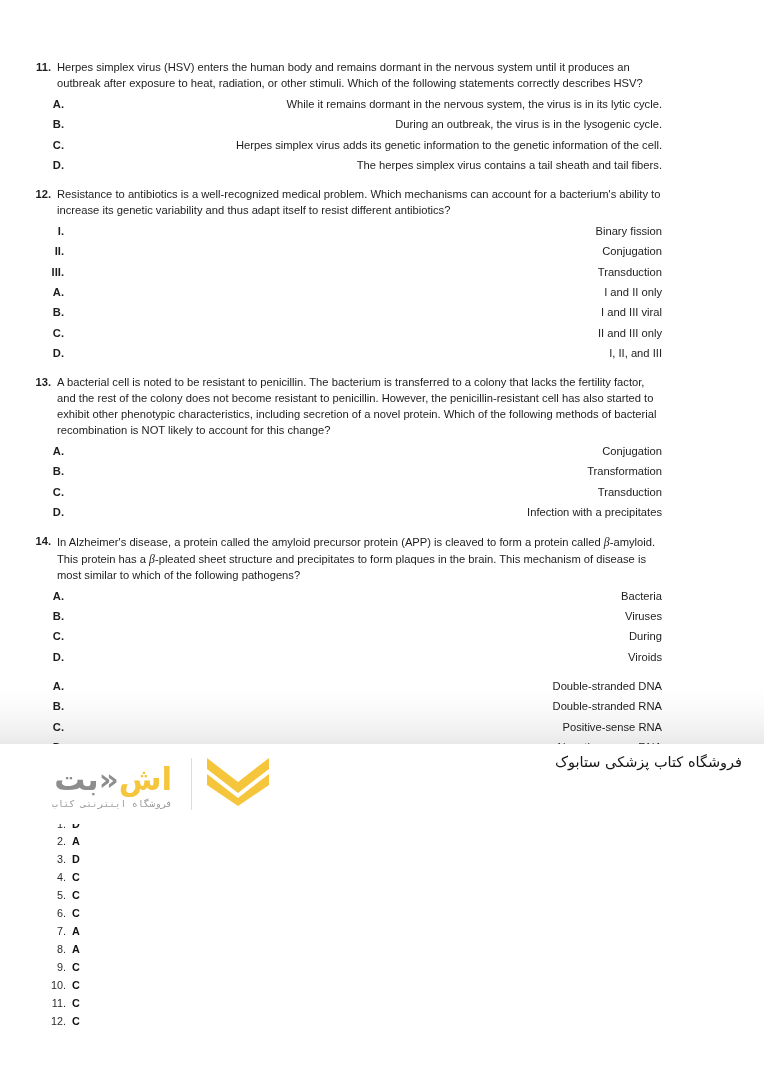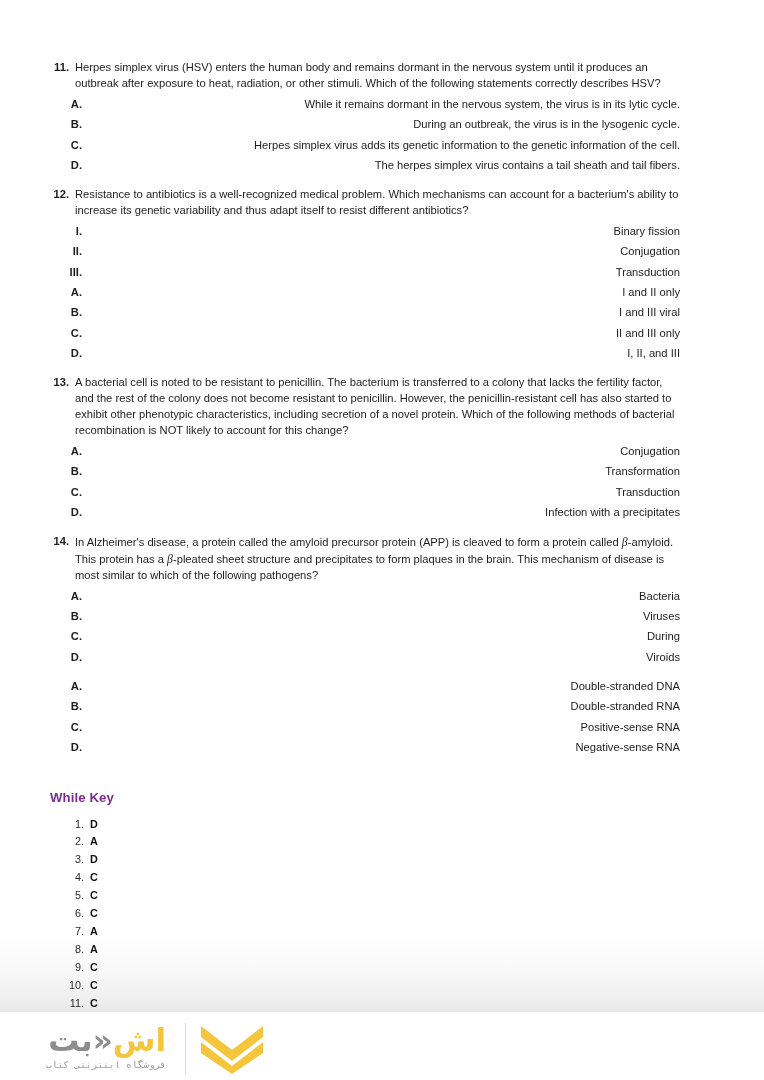--- a/index.html
+++ b/index.html
@@ -10,24 +10,24 @@
     width: 764px;
     height: 1080px;
     background: #ffffff;
     font-family: "Liberation Sans", sans-serif;
     overflow: hidden;
   }
 
   .page {
     position: relative;
     width: 764px;
-    height: 1012px;
+    height: 744px;
     background: linear-gradient(to bottom, #ffffff 0%, #ffffff 92%, #fbfbfb 95%, #f0f0f0 98.5%, #e8e8e8 100%);
     box-sizing: border-box;
-    padding: 60px 66px 0 50px;
+    padding: 60px 66px 0 32px;
   }
 
   .content {
     width: 630px;
     color: #1d1d1d;
     font-size: 11.2px;
     line-height: 1.42;
   }
 
   
@@ -119,24 +119,24 @@
     position: relative;
     width: 764px;
     height: 80px;
     background: #ffffff;
     display: flex;
     align-items: center;
   }
 
   .footer-left {
     position: absolute;
-    left: 46px;
+    left: 52px;
     top: 6px;
     display: flex;
-    align-items: center;
+    align-items: flex-end;
   }
 
   .logo-wordmark {
     position: relative;
     text-align: right;
     padding-right: 6px;
   }
   .logo-main {
     font-size: 31px;
     font-weight: bold;
@@ -401,15 +401,16 @@
 
     <div class="logo-mark">
       <svg width="66" height="52" viewBox="0 0 66 52" aria-hidden="true">
         <path d="M2 4 L33 28 L64 4 L64 15 L33 39 L2 15 Z" fill="#F5C63C"></path>
         <path d="M2 20 L33 44 L64 20 L64 31 L33 52 L2 31 Z" fill="#F5C63C"></path>
       </svg>
     </div>
   </div>
 
   <div class="footer-right">
+    <div class="footer-persian">فروشگاه کتاب پزشکی ستابوک</div>
   </div>
 
 </div>
 
 </body></html>

